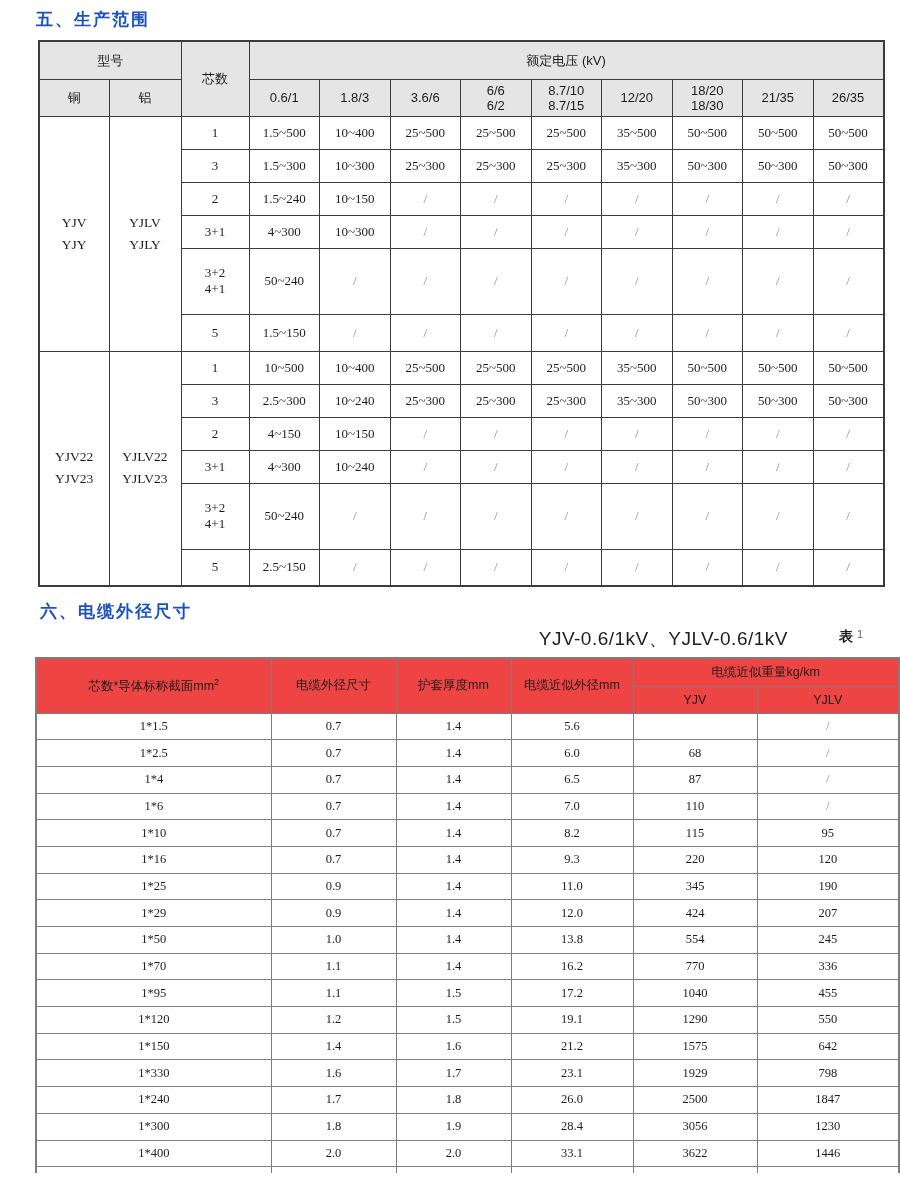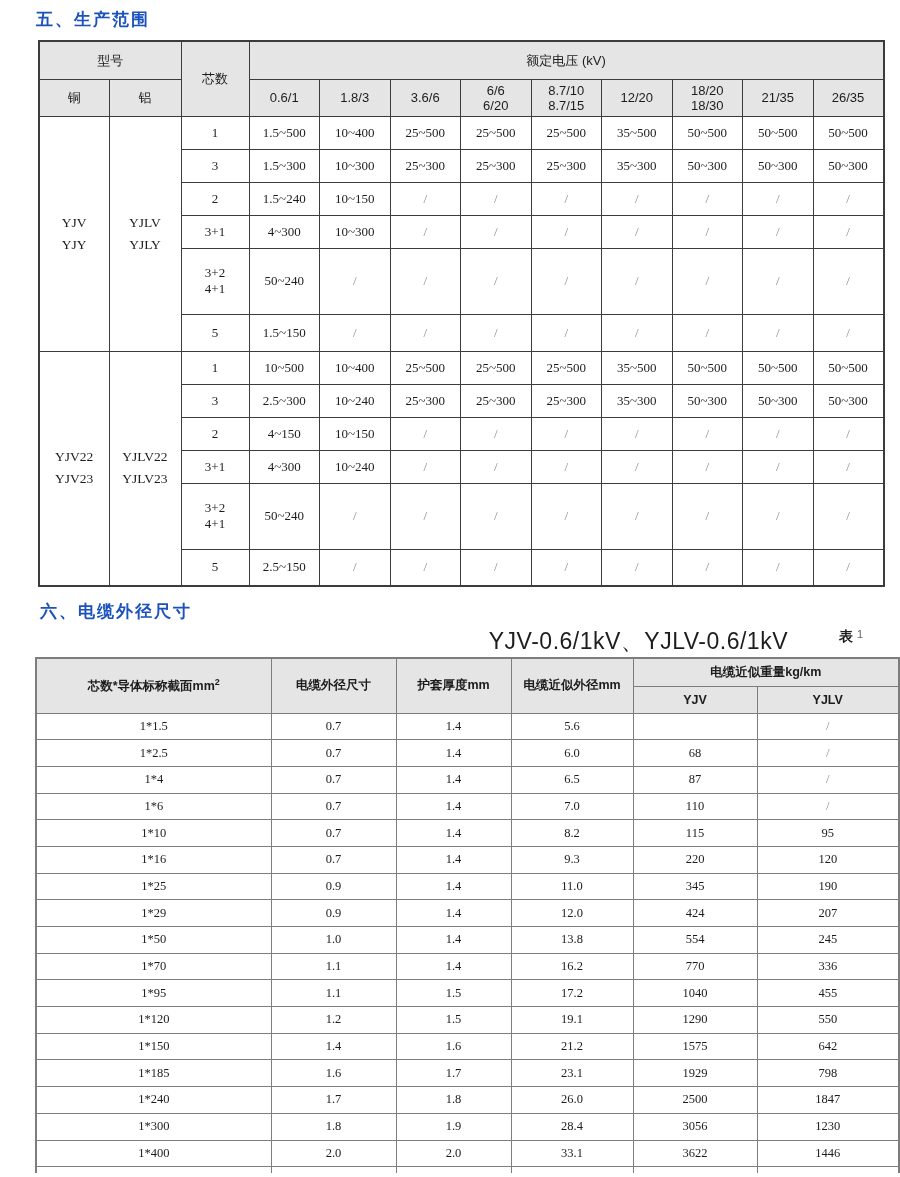--- a/index.html
+++ b/index.html
@@ -21,29 +21,29 @@
   .t1 thead tr:first-child{height:38px;}
   .t1 thead tr:last-child{height:37px;}
   .t1 tbody tr{height:33px;}
   .t1 tbody tr.tall{height:66px;padding-left:48px;}
   .t1 tbody tr.r5{height:37px;}
   .t1 td.model{font-size:13.5px;line-height:22px;}
   .t1 td.slash{color:#8a8a8a;}
 
   
   .caption-row{position:relative;height:26px;margin-top:3px;}
-  .caption-row .subtitle{position:absolute;right:112px;top:0;font-size:23px;color:#1d1d1d;letter-spacing:.5px;}
+  .caption-row .subtitle{position:absolute;right:112px;top:0;font-size:19px;color:#1d1d1d;letter-spacing:.5px;}
   .caption-row .tbl-label{position:absolute;right:37px;top:2px;font-size:14px;font-weight:bold;color:#1d1d1d;}
   .caption-row .tbl-num{font-weight:normal;font-size:11px;color:#666;vertical-align:top;margin-left:4px;}
 
   
   .t2{margin:5px 0 0 35px;width:863px;border:2px solid #7d7d7d;}
   .t2 th,.t2 td{border:1px solid #7d7d7d;text-align:center;vertical-align:middle;
                 padding:0 1px;overflow:hidden;}
-  .t2 th{background:#e5e5e5;font-weight:bold;font-size:12.5px;color:#1c1c1c;}
+  .t2 th{background:#ef4444;font-weight:normal;font-size:12.5px;color:#1c1c1c;}
   .t2 thead tr:first-child{height:28px;}
   .t2 thead tr:last-child{height:27px;}
   .t2 td{font-family:"Liberation Serif",serif;font-size:12.5px;color:#1c1c1c;height:25.7px;}
   .t2 td.slash{color:#8a8a8a;}
   .t2 sup{font-size:9px;}
 </style>
 </head>
 <body>
 
 <div class="page">
@@ -71,21 +71,21 @@
           <th rowspan="2">芯数</th>
           <th colspan="9">额定电压 (kV)</th>
         </tr>
         <tr>
           <th>铜</th>
           <th>铝</th>
           <th>0.6/1</th>
           <th>1.8/3</th>
           <th>3.6/6</th>
           <th>6/6
-6/20</th>
+6/2</th>
           <th>8.7/10
 8.7/15</th>
           <th>12/20</th>
           <th>18/20
 18/30</th>
           <th>21/35</th>
           <th>26/35</th>
         </tr>
       </thead>
       <tbody>
@@ -374,21 +374,21 @@
         </tr>
         <tr>
           <td>1*150</td>
           <td>1.4</td>
           <td>1.6</td>
           <td>21.2</td>
           <td>1575</td>
           <td>642</td>
         </tr>
         <tr>
-          <td>1*185</td>
+          <td>1*330</td>
           <td>1.6</td>
           <td>1.7</td>
           <td>23.1</td>
           <td>1929</td>
           <td>798</td>
         </tr>
         <tr>
           <td>1*240</td>
           <td>1.7</td>
           <td>1.8</td>

